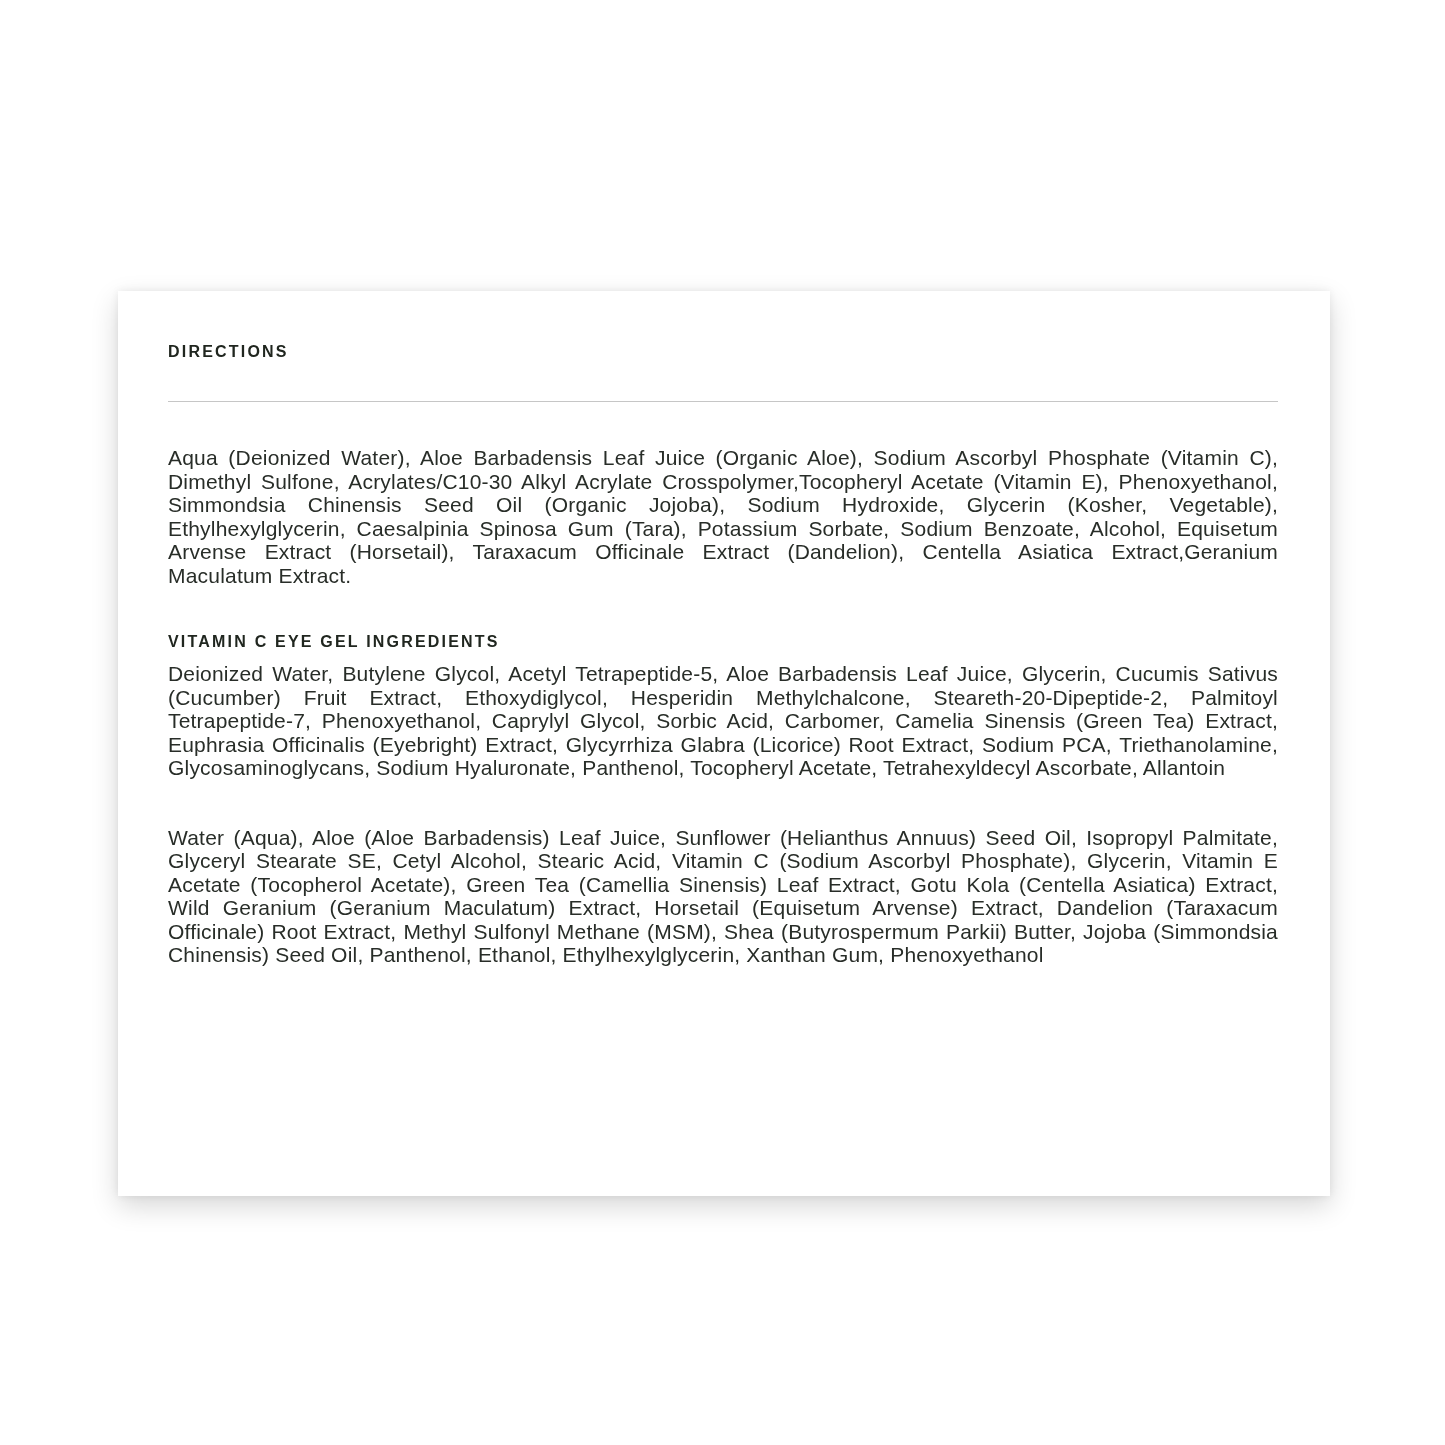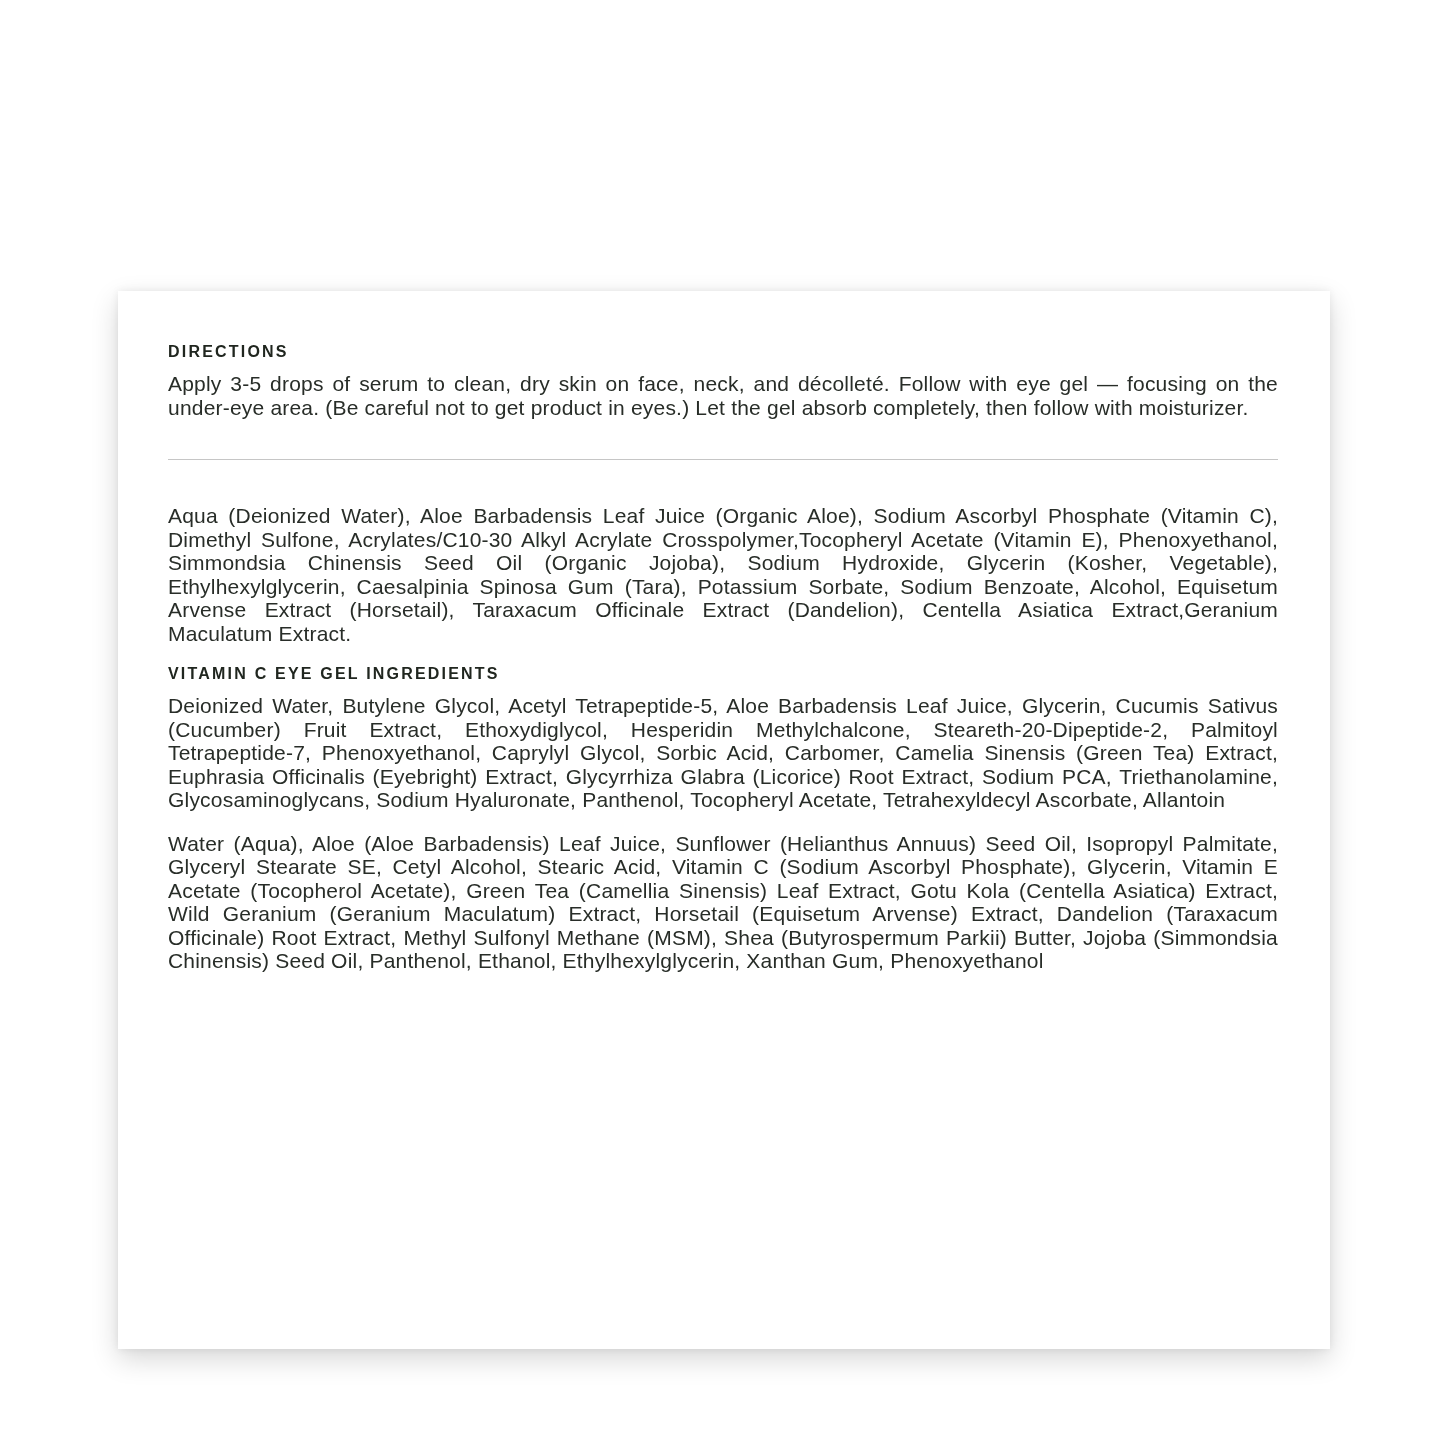--- a/index.html
+++ b/index.html
@@ -14,21 +14,21 @@
     height: 1445px;
     background: #ffffff;
     overflow: hidden;
     font-family: "Liberation Sans", sans-serif;
   }
   .card {
     position: absolute;
     left: 118px;
     top: 291px;
     width: 1212px;
-    height: 1058px;
+    height: 905px;
     background: #ffffff;
     box-shadow: 0 10px 26px rgba(0,0,0,0.16), 0 0 8px rgba(0,0,0,0.07);
     box-sizing: border-box;
     padding: 52px 52px 0 50px;
   }
   h2.sec-heading {
     margin: 0 0 11px 0;
     font-size: 16px;
     line-height: 18px;
     font-weight: bold;
@@ -45,32 +45,31 @@
   }
   p.body.spaced {
     margin-bottom: 31px;
   }
   hr.divider {
     border: none;
     border-top: 1.5px solid #c6c6c6;
     margin: 40px 0 44px 0;
   }
   section.ing {
-    margin-top: 20px;
+    margin-top: 46px;
   }
 </style>
 </head>
 <body>
 
 <div class="page">
   <div class="card">
 
     <section>
       <h2 class="sec-heading">DIRECTIONS</h2>
-      <p class="body spaced">Apply 3-5 drops of serum to clean, dry skin on face, neck, and décolleté. Follow with eye gel — focusing on the under-eye area. (Be careful not to get product in eyes.) Let the gel absorb completely, then follow with moisturizer.</p>
     </section>
 
     <hr class="divider">
 
     <section>
       <p class="body">Aqua (Deionized Water), Aloe Barbadensis Leaf Juice (Organic Aloe), Sodium Ascorbyl Phosphate (Vitamin C), Dimethyl Sulfone, Acrylates/C10-30 Alkyl Acrylate Crosspolymer,Tocopheryl Acetate (Vitamin E), Phenoxyethanol, Simmondsia Chinensis Seed Oil (Organic Jojoba), Sodium Hydroxide, Glycerin (Kosher, Vegetable), Ethylhexylglycerin, Caesalpinia Spinosa Gum (Tara), Potassium Sorbate, Sodium Benzoate, Alcohol, Equisetum Arvense Extract (Horsetail), Taraxacum Officinale Extract (Dandelion), Centella Asiatica Extract,Geranium Maculatum Extract.</p>
     </section>
 
     <section class="ing">
       <h2 class="sec-heading">VITAMIN C EYE GEL INGREDIENTS</h2>

